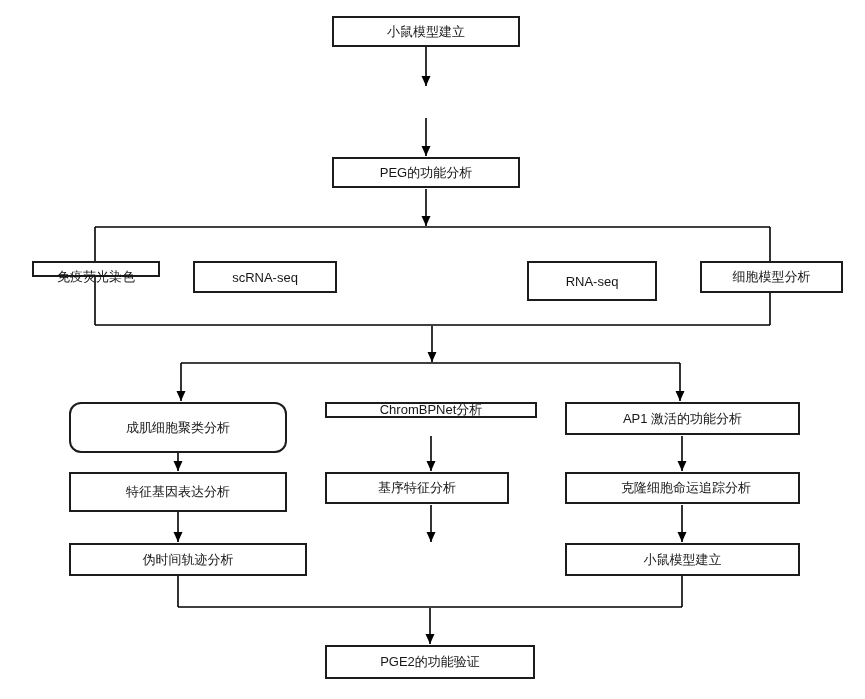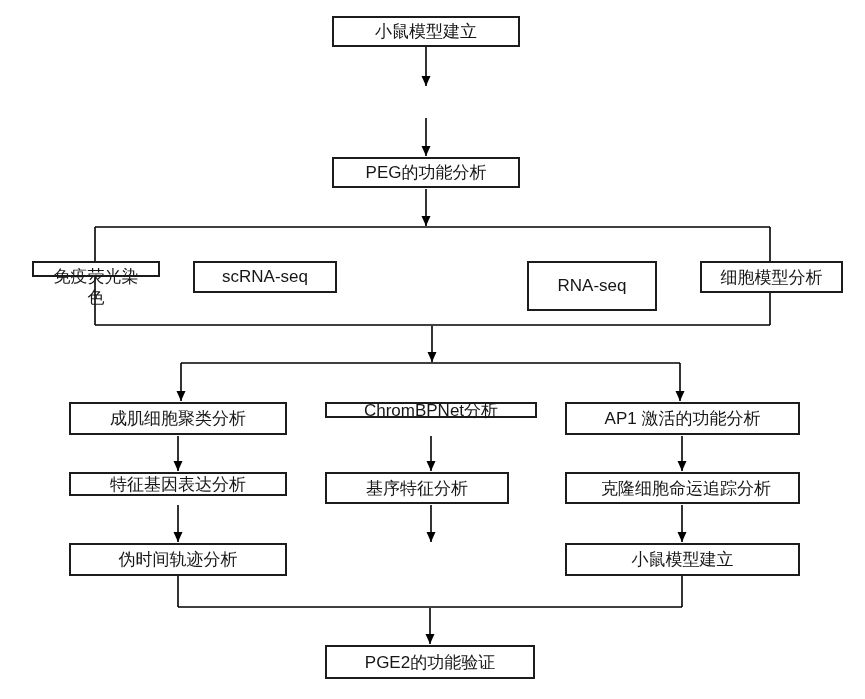--- a/index.html
+++ b/index.html
@@ -26,21 +26,21 @@
   }
   .connectors line { stroke: var(--line); stroke-width: 1.6; }
   .node {
     position: absolute;
     box-sizing: border-box;
     background: var(--box-fill);
     border: 2px solid var(--box-border);
     display: flex;
     align-items: center;
     justify-content: center;
-    font-size: 17px;
+    font-size: 13px;
     color: #161616;
     white-space: nowrap;
     z-index: 2;
     text-align: center;
   }
   .node.wrap {
     display: block;
     white-space: normal;
     overflow: visible;
     padding-top: 3px;
@@ -88,26 +88,26 @@
     <line x1="430" y1="608" x2="430" y2="644" marker-end="url(#ah)"></line>
   </svg>
 
   <div class="node" style="left:332px; top:16px;  width:188px; height:31px;">小鼠模型建立</div>
   <div class="node" style="left:332px; top:157px; width:188px; height:31px;">PEG的功能分析</div>
 
   <div class="node wrap" style="left:32px; top:261px; width:128px; height:16px;">
     <span class="wrap-inner">免疫荧光染色</span>
   </div>
   <div class="node" style="left:193px; top:261px; width:144px; height:32px;">scRNA-seq</div>
-  <div class="node" style="left:527px; top:261px; width:130px; height:50px;">RNA-seq</div>
+  <div class="node" style="left:527px; top:261px; width:130px; height:40px;">RNA-seq</div>
   <div class="node" style="left:700px; top:261px; width:143px; height:32px;">细胞模型分析</div>
 
-  <div class="node" style="left:69px; top:402px; width:218px; height:33px;">成肌细胞聚类分析</div>
-  <div class="node" style="left:69px; top:472px; width:218px; height:24px;">特征基因表达分析</div>
-  <div class="node" style="left:69px; top:543px; width:218px; height:33px;">伪时间轨迹分析</div>
+  <div class="node" style="left:69px; top:402px; width:218px; height:51px;border-radius:12px;">成肌细胞聚类分析</div>
+  <div class="node" style="left:69px; top:472px; width:218px; height:40px;">特征基因表达分析</div>
+  <div class="node" style="left:69px; top:543px; width:238px; height:33px;">伪时间轨迹分析</div>
 
   <div class="node" style="left:325px; top:402px; width:212px; height:16px;">ChromBPNet分析</div>
   <div class="node" style="left:325px; top:472px; width:184px; height:32px;">基序特征分析</div>
 
   <div class="node" style="left:565px; top:402px; width:235px; height:33px;">AP1 激活的功能分析</div>
   <div class="node" style="left:565px; top:472px; width:235px; height:32px;padding-left:7px;">克隆细胞命运追踪分析</div>
   <div class="node" style="left:565px; top:543px; width:235px; height:33px;">小鼠模型建立</div>
 
   <div class="node" style="left:325px; top:645px; width:210px; height:34px;">PGE2的功能验证</div>
 

